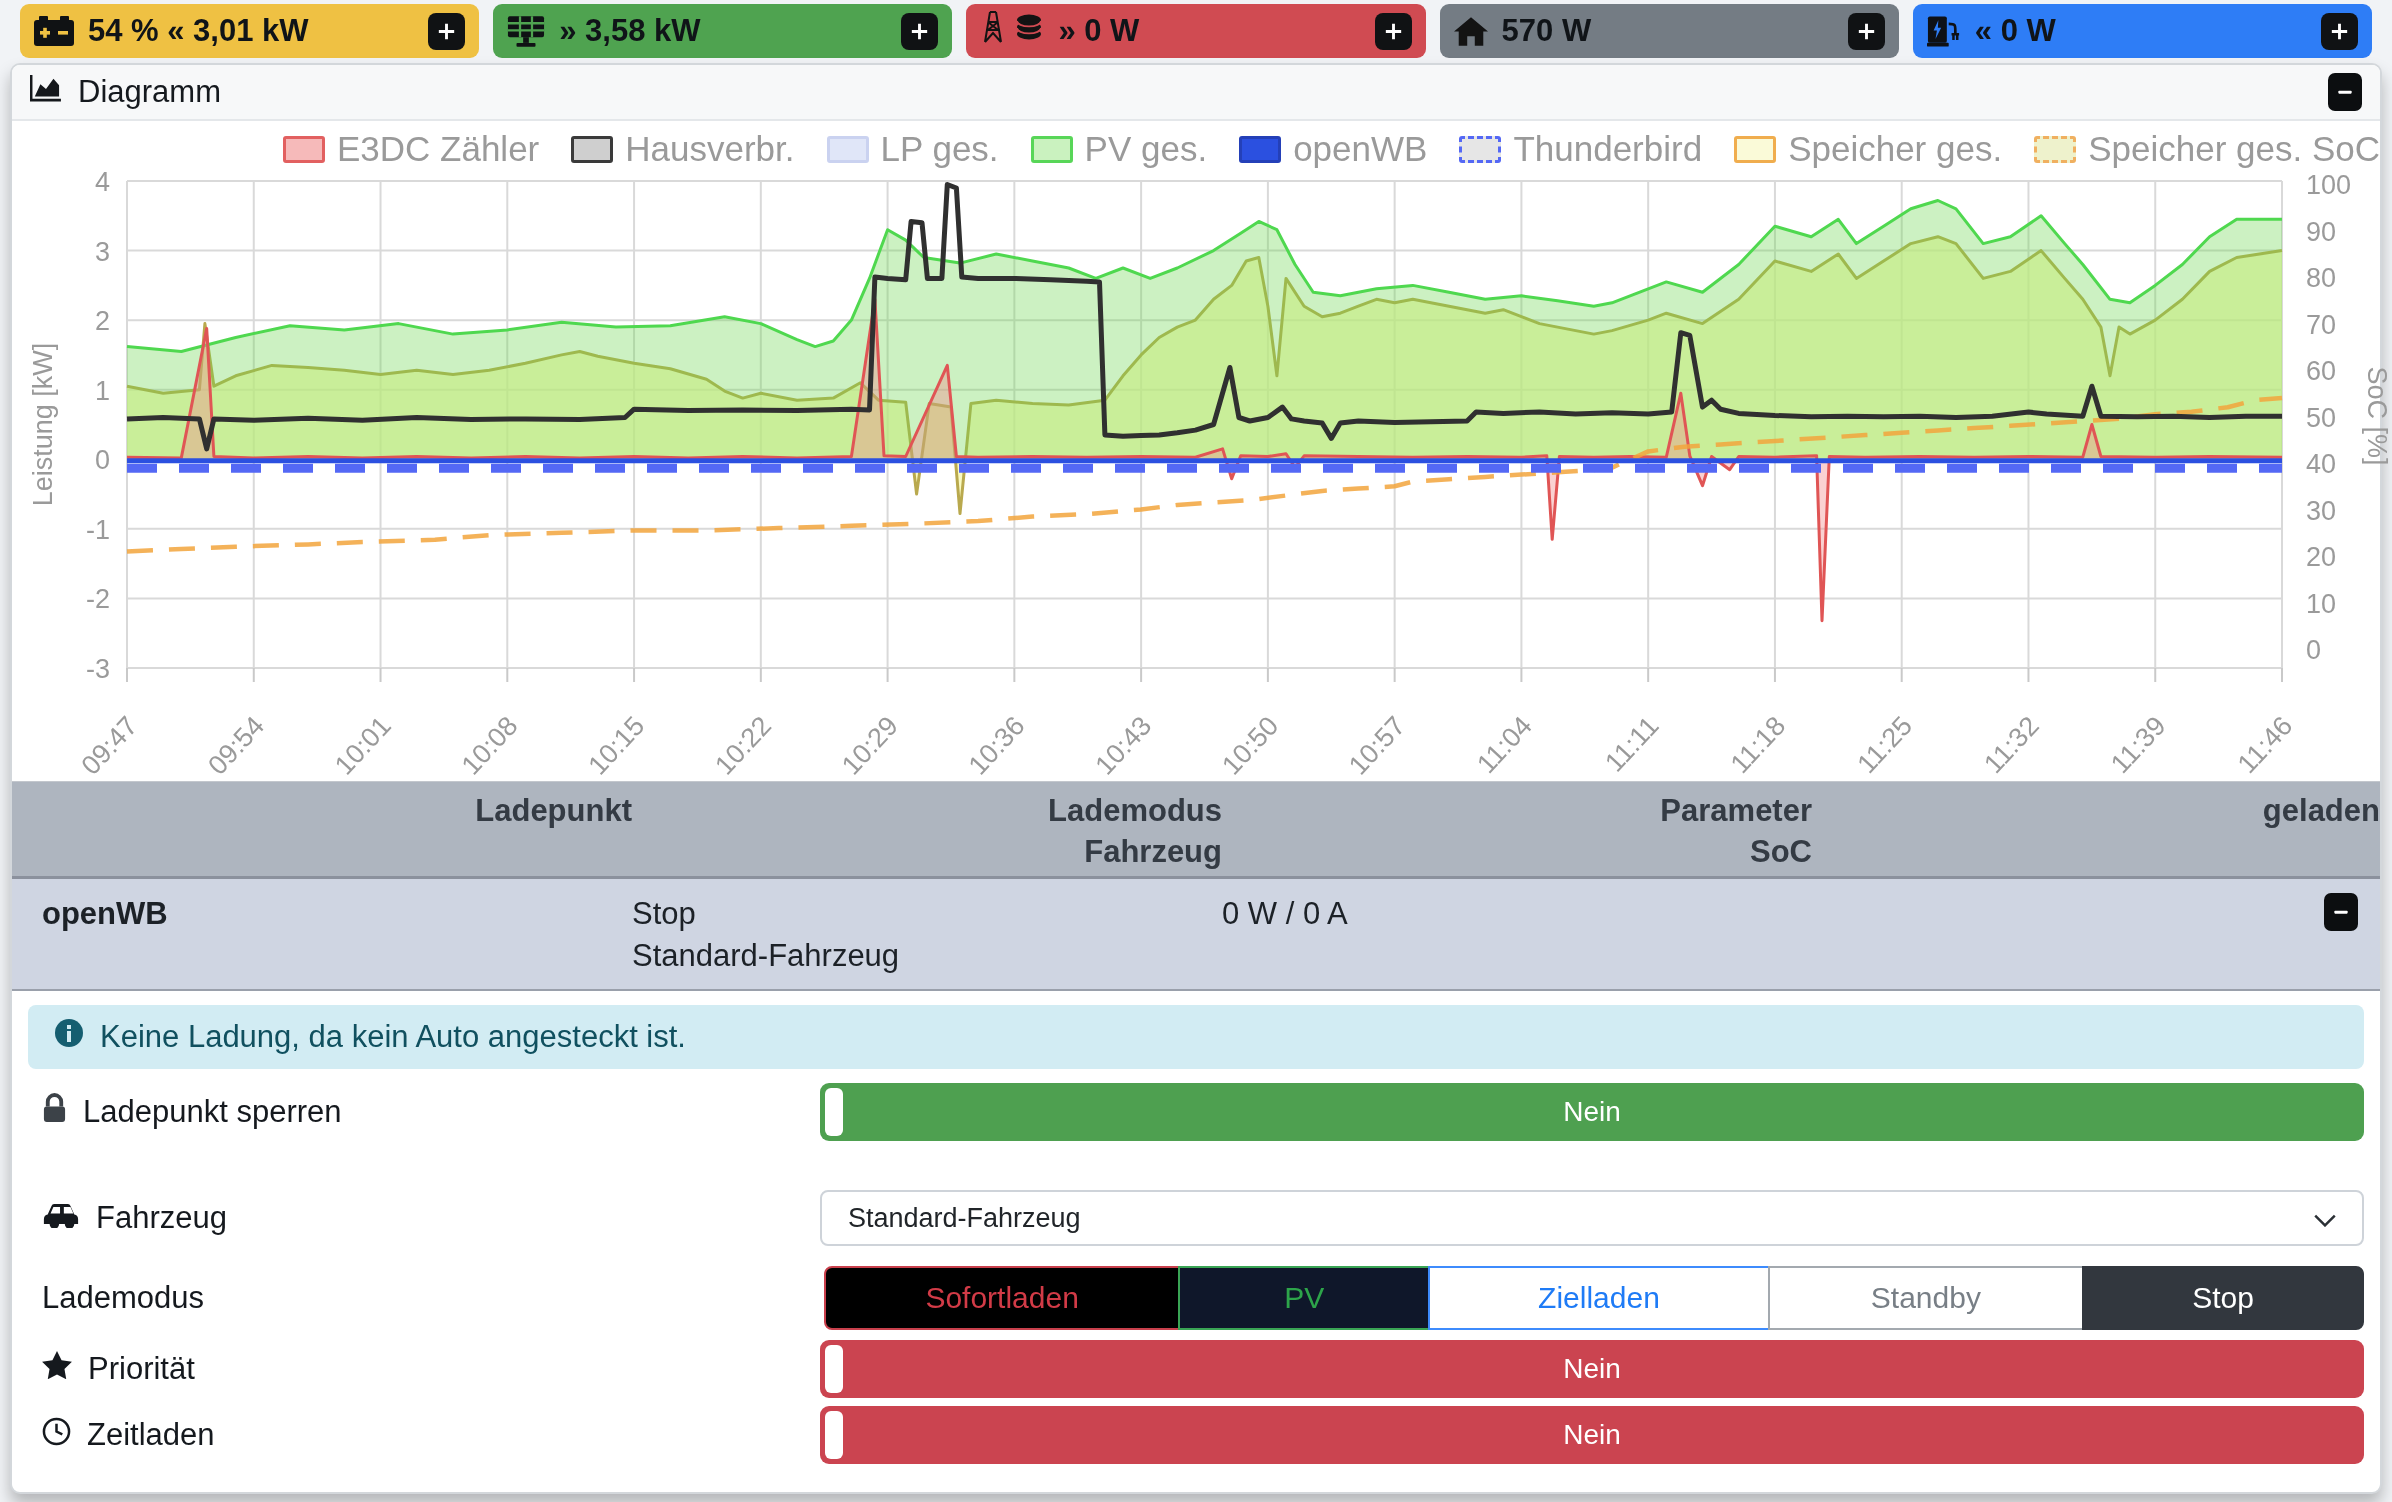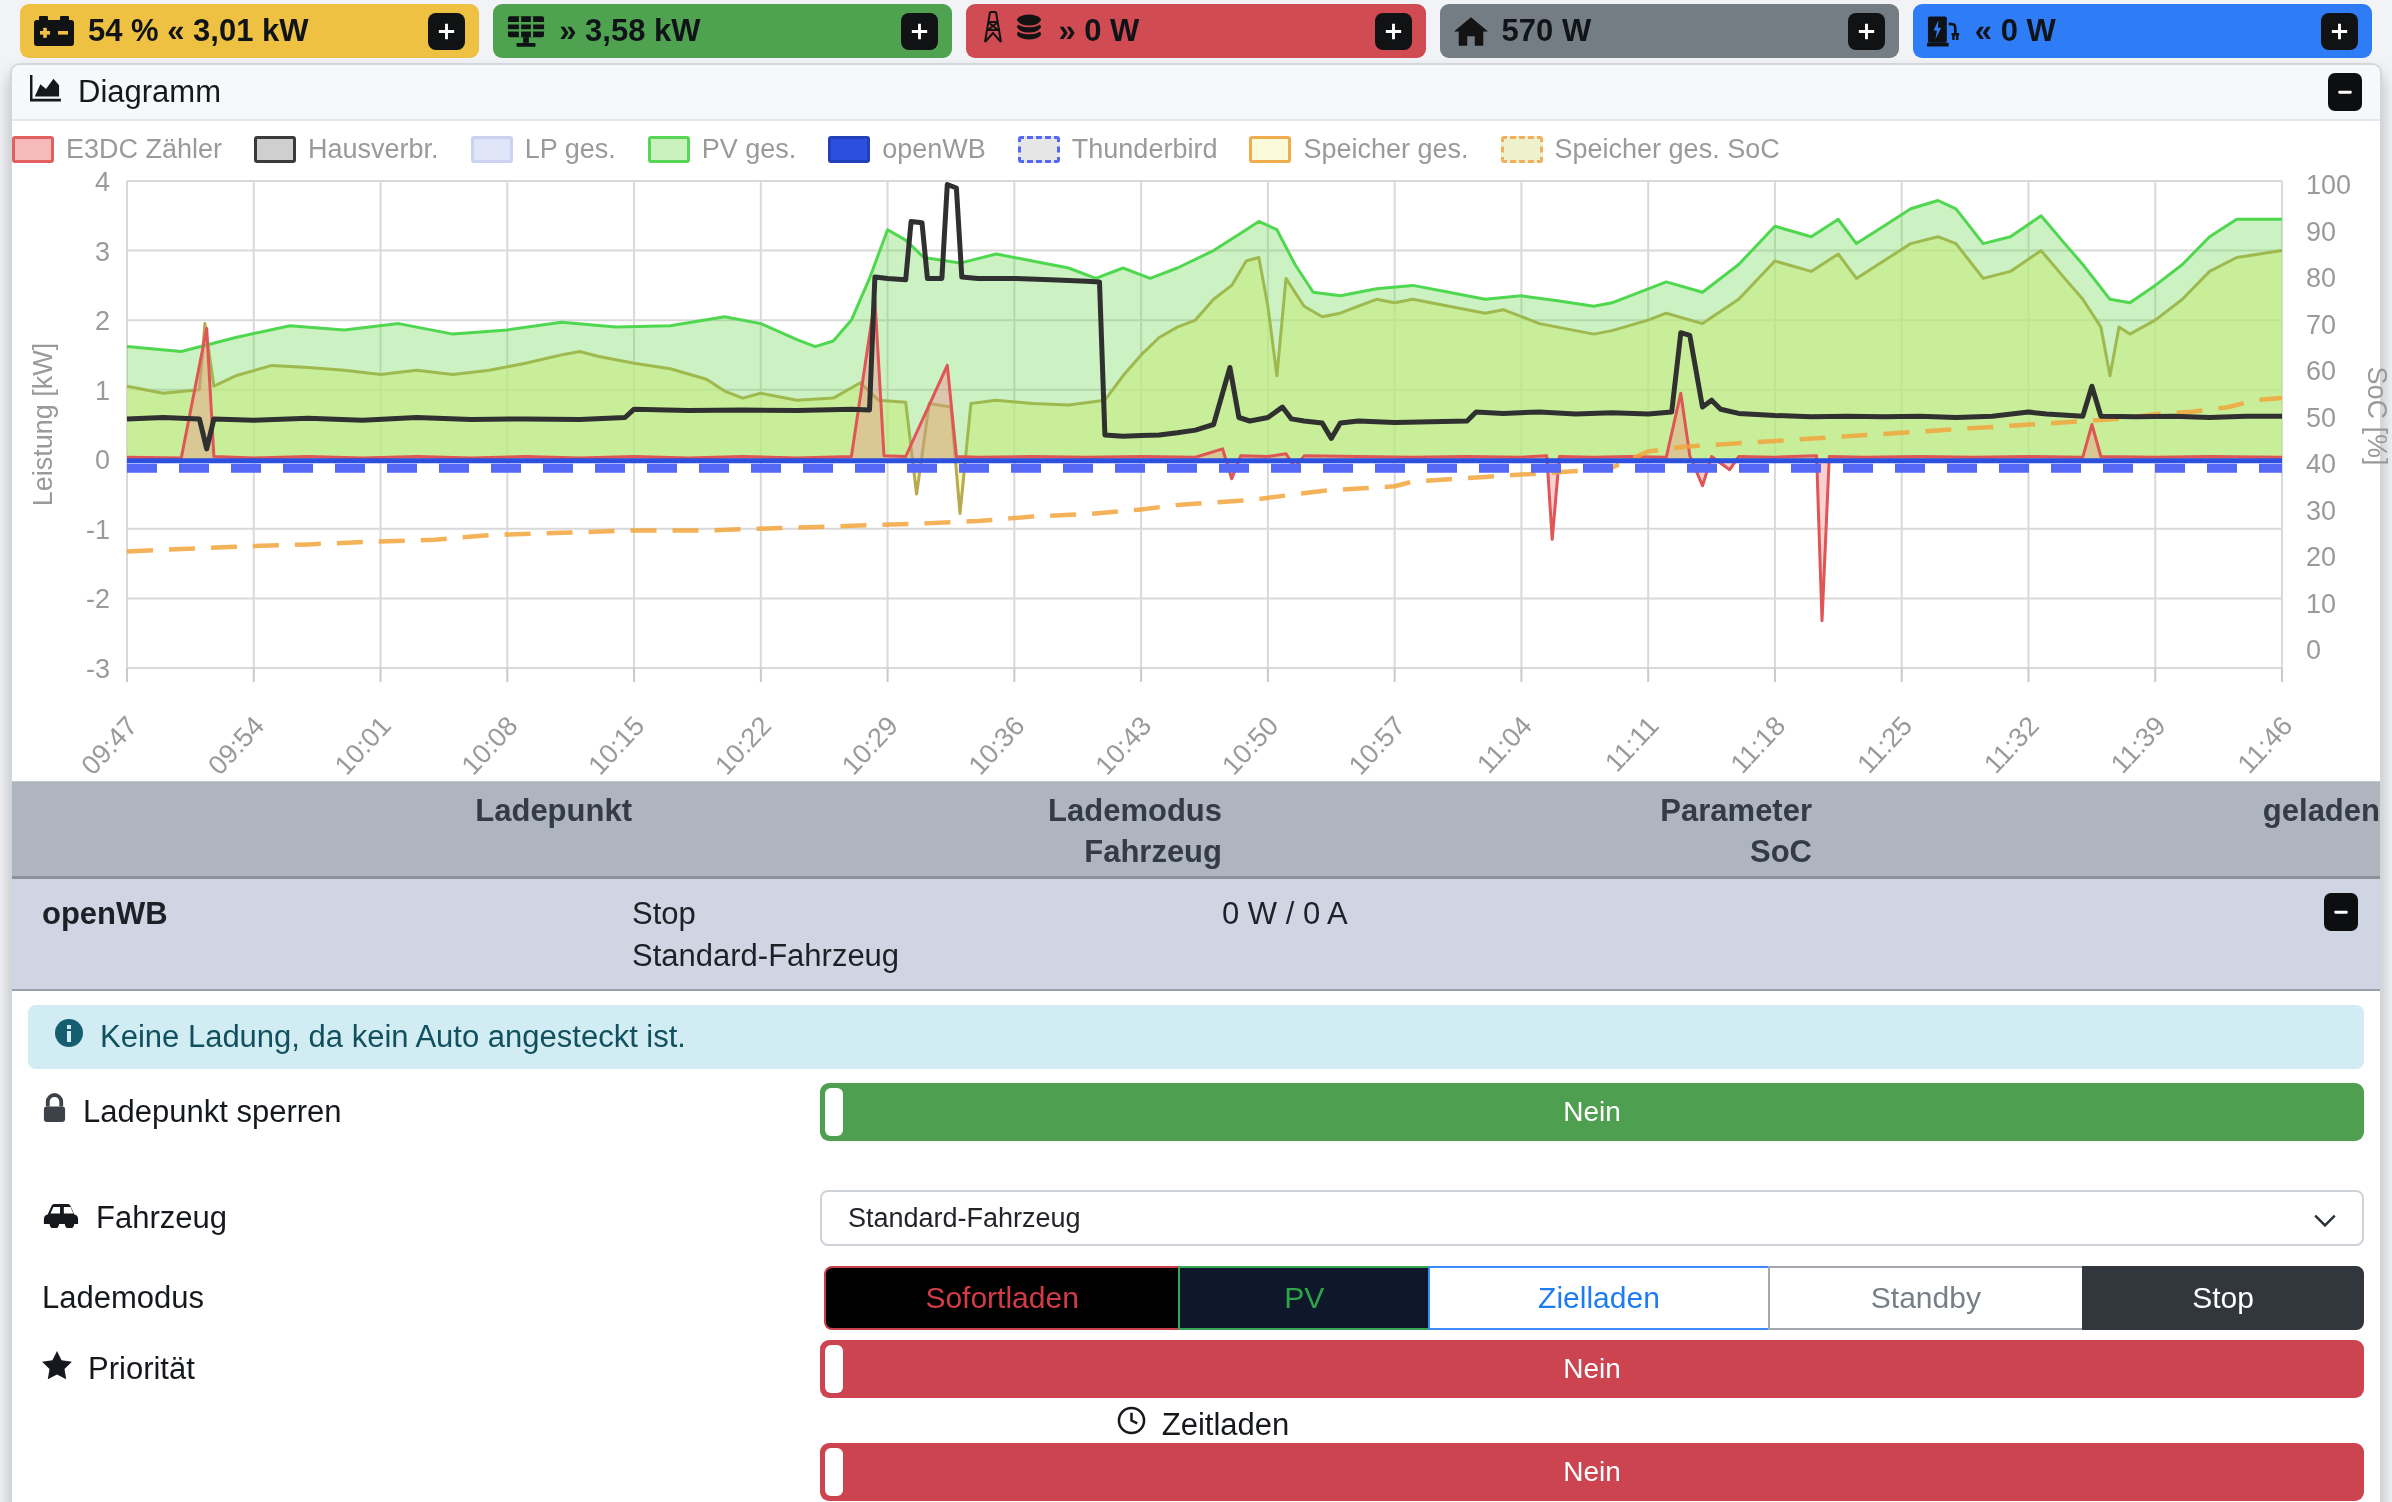--- a/index.html
+++ b/index.html
@@ -34,22 +34,22 @@
     background:#f7f8f9; border-bottom:2px solid #e4e7ea;
     border-radius:8px 8px 0 0; padding:0 18px; font-size:31px;
   }
   .sq-btn {
     margin-left:auto; width:34px; height:38px; background:#0c0e10;
     border:none; border-radius:7px; display:flex; align-items:center;
     justify-content:center; cursor:pointer; flex:none; padding:0;
   }
   
   .chart-wrap { padding-top:8px; background:#fff; }
-  .legend { display:flex; justify-content:flex-start; align-items:center; gap:32px; height:40px;
-    font-size:27px; color:#9a9a9a; }
+  .legend { display:flex; justify-content:flex-end; align-items:center; gap:32px; height:40px;
+    font-size:35px; color:#9a9a9a; }
   .legend-item { display:flex; align-items:center; gap:12px; cursor:pointer; }
   .legend-box { width:42px; height:27px; border-radius:3px; border:3px solid; }
   .legend-box.dashed { border-style:dashed; }
   #chart { display:block; }
   
   .tbl-head {
     display:grid; grid-template-columns:590px 590px 590px 1fr;
     background:#aeb5bf; padding:8px 0 4px 30px;
     color:#343b44; font-weight:bold; font-size:31px; line-height:41px;
     border-top:1px solid #c3c7cd;
@@ -89,21 +89,21 @@
   .select .chev { margin-left:auto; }
   .btn-group { display:flex; height:64px; width:1540px; margin-left:auto; }
   .bg-btn {
     display:flex; align-items:center; justify-content:center;
     font-size:30px; background:#fff; border:2px solid; margin-left:-2px; cursor:pointer;
     white-space:nowrap;
   }
   .bg-btn.first { border-radius:8px 0 0 8px; margin-left:0; }
   .bg-btn.last  { border-radius:0 8px 8px 0; }
   .mt14{margin-top:14px;} .mt49{margin-top:49px;} .mt20{margin-top:20px;}
-  .mt10{margin-top:10px;} .mt8{margin-top:8px;flex-direction:column;}
+  .mt10{margin-top:10px;} .mt8{margin-top:8px;}
   svg { flex:none; }
 </style>
 </head>
 <body>
 
 <div class="status-bar">
 
   <div class="badge" style="background: rgb(239, 193, 67);">
     <span class="b-icons">
       <svg viewBox="0 0 40 30" width="40" height="30" fill="#101214">

